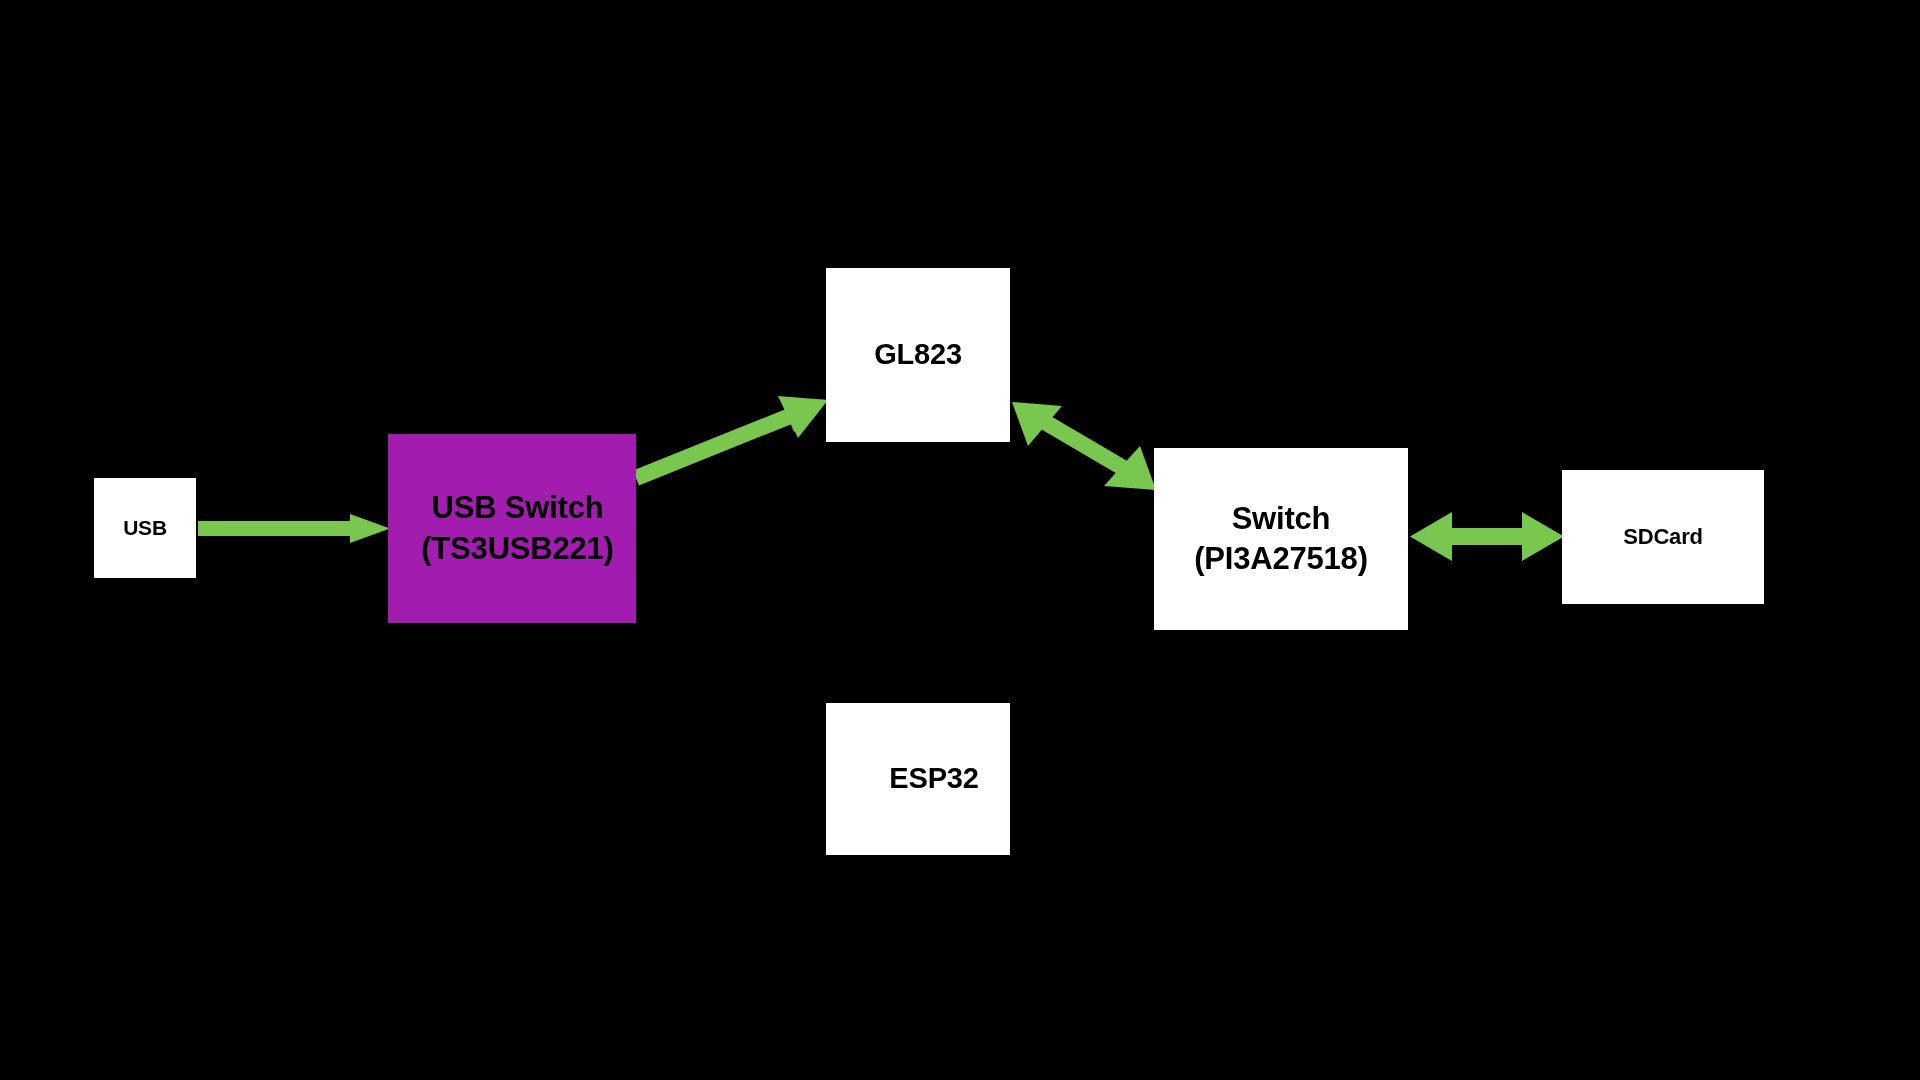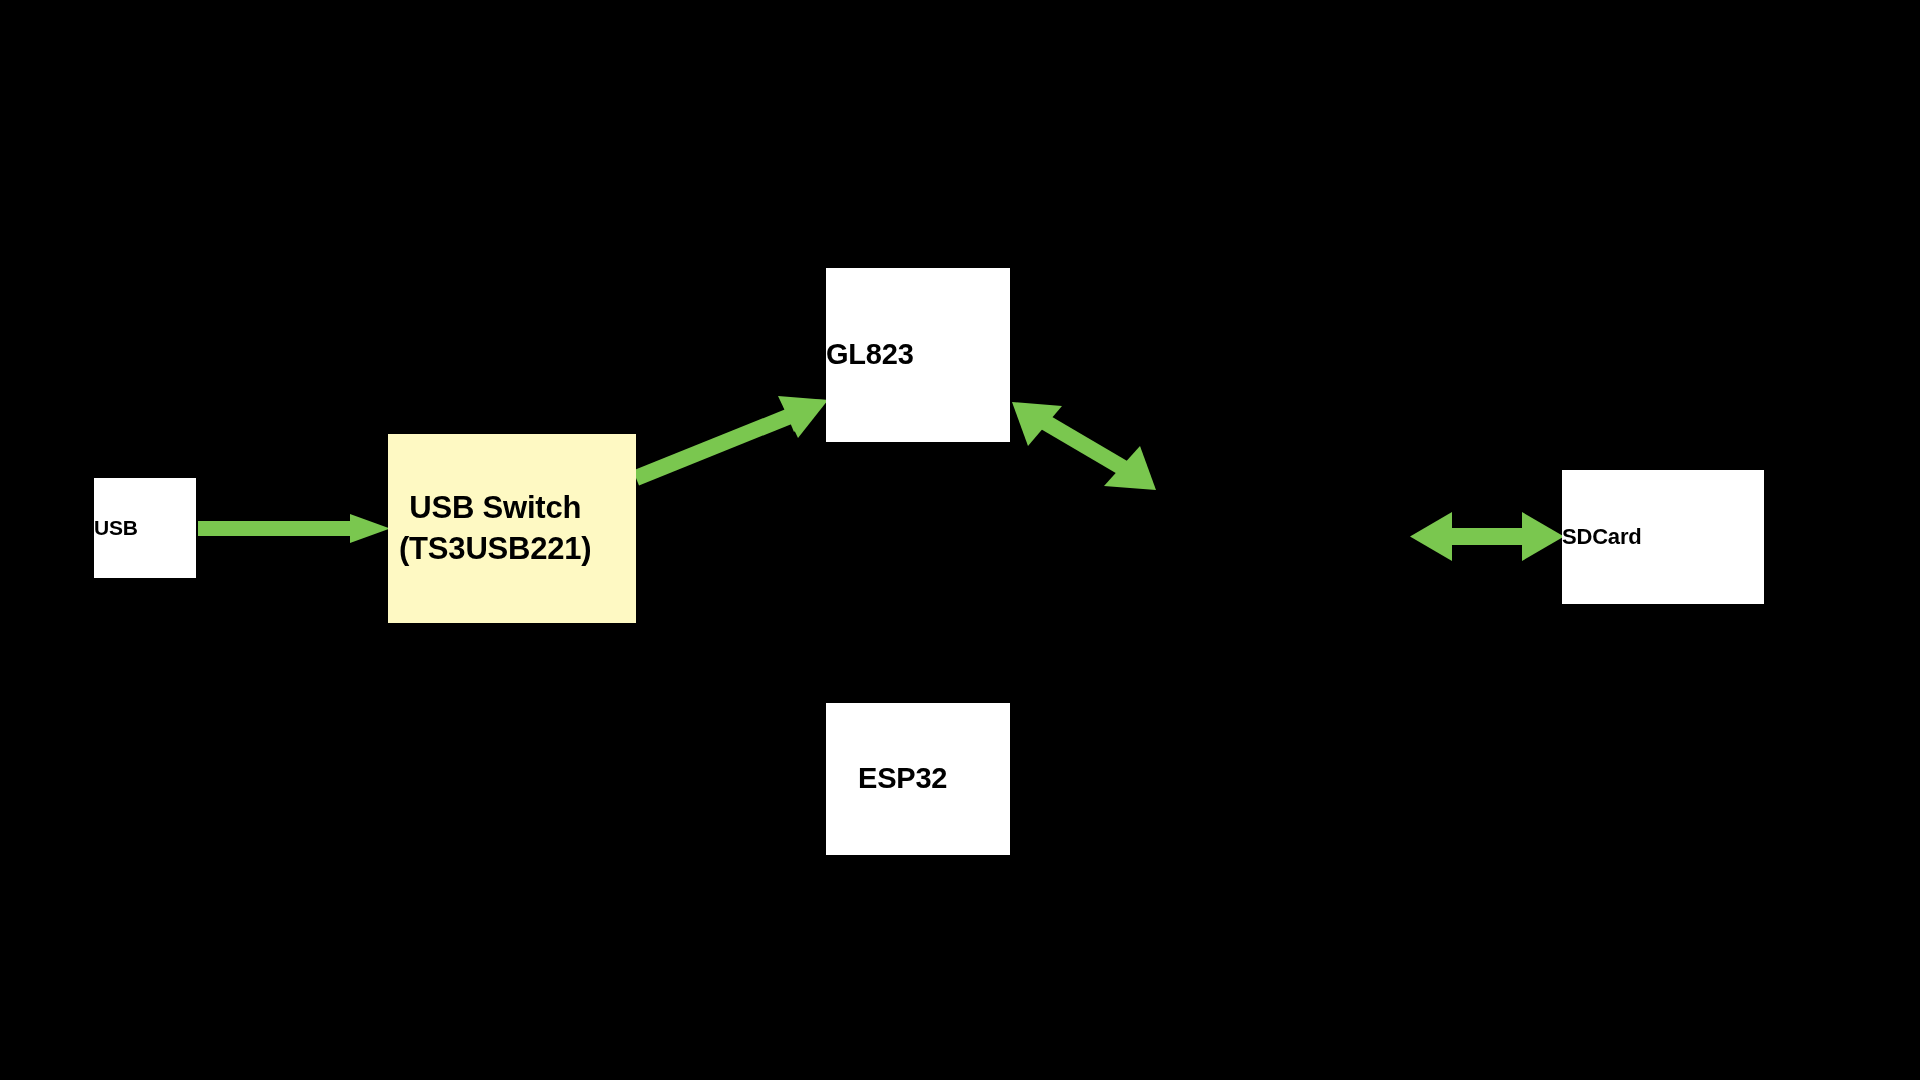--- a/index.html
+++ b/index.html
@@ -23,20 +23,21 @@
     width: 1920px;
     height: 1080px;
     pointer-events: none;
   }
   .node {
     position: absolute;
     background: #ffffff;
     box-sizing: border-box;
     display: flex;
     align-items: center;
+    justify-content: center;
     text-align: center;
     color: #000000;
     z-index: 2;
   }
   .node-label {
     font-family: "Liberation Sans", sans-serif;
     font-weight: 700;
     color: #000000;
     line-height: 1.30;
     white-space: pre-line;
@@ -87,29 +88,33 @@
       <rect x="1448" y="528" width="78" height="17" fill="#7AC74F"></rect>
       <polygon points="1410,536.5 1452,512 1452,561" fill="#7AC74F"></polygon>
       <polygon points="1564,536.5 1522,512 1522,561" fill="#7AC74F"></polygon>
     </g>
   </svg>
 
   <div class="node" id="node-usb" style="background: rgb(255, 255, 255);">
     <span class="node-label" style="color: rgb(0, 0, 0);">USB</span>
   </div>
 
-  <div class="node" id="node-usb-switch" style="background: #fef9c3; padding-left: 11px;">
+  <div class="node" id="node-usb-switch" style="background: #a21caf; padding-left: 11px;">
     <span class="node-label" style="color: rgb(0, 0, 0);">USB Switch
 (TS3USB221)</span>
   </div>
 
   <div class="node" id="node-gl823" style="background: rgb(255, 255, 255);">
     <span class="node-label" style="color: rgb(0, 0, 0);">GL823</span>
   </div>
 
+  <div class="node" id="node-switch" style="background: rgb(255, 255, 255);">
+    <span class="node-label" style="color: rgb(0, 0, 0);">Switch
+(PI3A27518)</span>
+  </div>
 
   <div class="node" id="node-sdcard" style="background: rgb(255, 255, 255);">
     <span class="node-label" style="color: rgb(0, 0, 0);">SDCard</span>
   </div>
 
   <div class="node" id="node-esp32" style="background: rgb(255, 255, 255);">
     <span class="node-label" style="color: rgb(0, 0, 0); margin-left: 32px;">ESP32</span>
   </div>
 
 </div>

